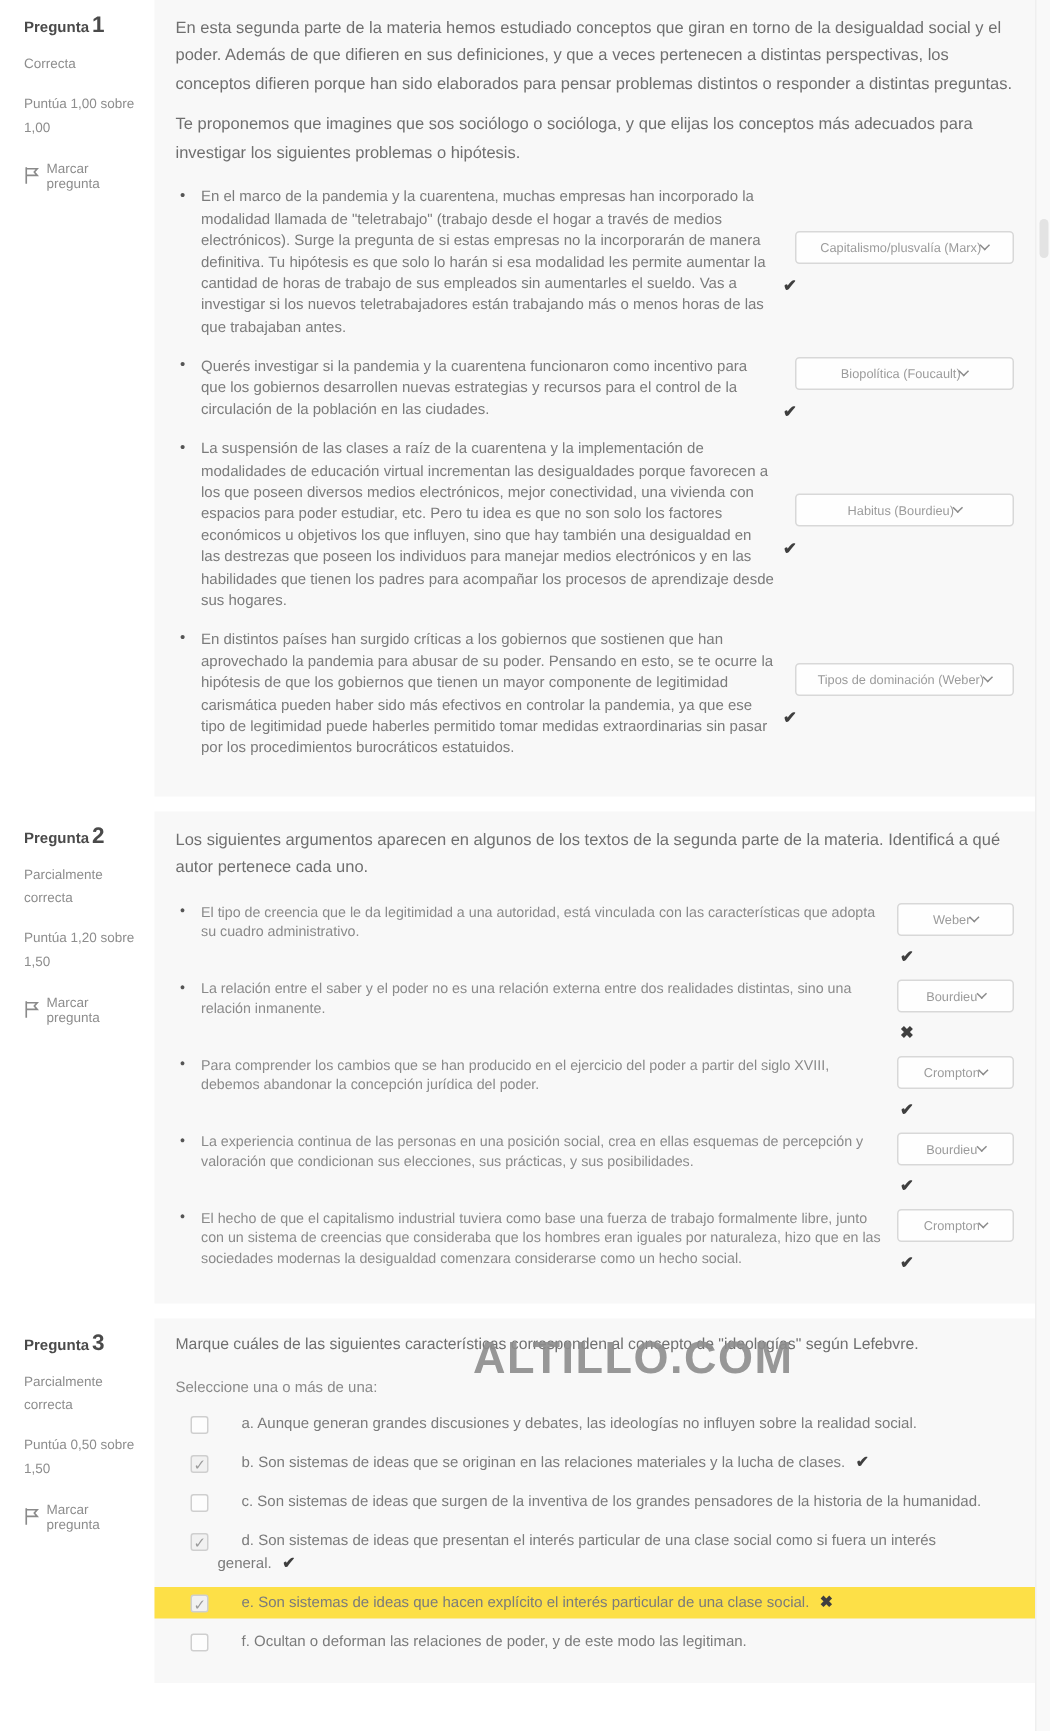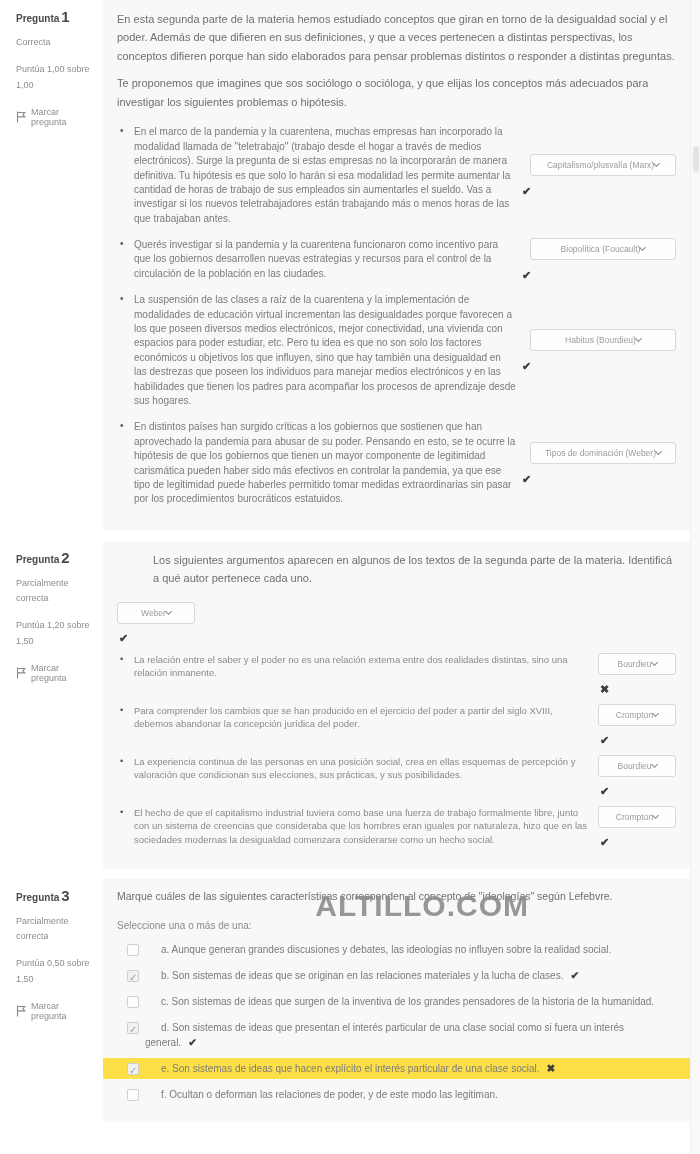--- a/index.html
+++ b/index.html
@@ -66,21 +66,21 @@
                font-size: 30px; font-weight: bold; color: #8d8d8d; letter-spacing: 1px; opacity: 0.9;
                pointer-events: none; }
 
   
   .scrollbar { position: absolute; top: 0; right: 0; width: 10px; height: 1154px; background: #f9f9f9;
                border-left: 1px solid #efefef; }
   .scrollbar .thumb { position: absolute; top: 146px; left: 2px; width: 6px; height: 26px;
                       background: #e3e3e3; border-radius: 3px; }
 
   .q3content .intro { font-size: 10.5px; line-height: 1.45; }
-  .q2content .intro { margin-bottom: 14px; margin-left: 36px; }
+  .q2content .intro { margin-bottom: 14px; }
 </style>
 </head>
 <body>
 
 <div class="page">
 
   <section class="question">
     <aside class="qinfo">
       <div>
         <span class="qtitle">Pregunta</span><span class="qtitle qnum">1</span>
@@ -153,20 +153,21 @@
         <svg width="11" height="12" viewBox="0 0 11 12">
             <path d="M1.5 0.5 V11.5 M1.5 1.5 H8.8 L6.9 3.7 L8.8 5.9 H1.5" stroke="#8a8a8a" stroke-width="1.1" fill="none"></path>
           </svg>
         <span>Marcar pregunta</span>
       </div>
     </aside>
     <div class="qcontent q2content">
       <p class="intro">Los siguientes argumentos aparecen en algunos de los textos de la segunda parte de la materia. Identificá a qué autor pertenece cada uno.</p>
       <div class="rows">
         <div class="row q2row">
+          <div class="btext">El tipo de creencia que le da legitimidad a una autoridad, está vinculada con las características que adopta su cuadro administrativo.</div>
           <div class="anscol narrow">
             <div class="select">
               <span class="lbl">Weber</span>
               <span class="chev"></span>
             </div>
             <span class="mark">✔</span>
           </div>
         </div>
         <div class="row q2row">
           <div class="btext">La relación entre el saber y el poder no es una relación externa entre dos realidades distintas, sino una relación inmanente.</div>

